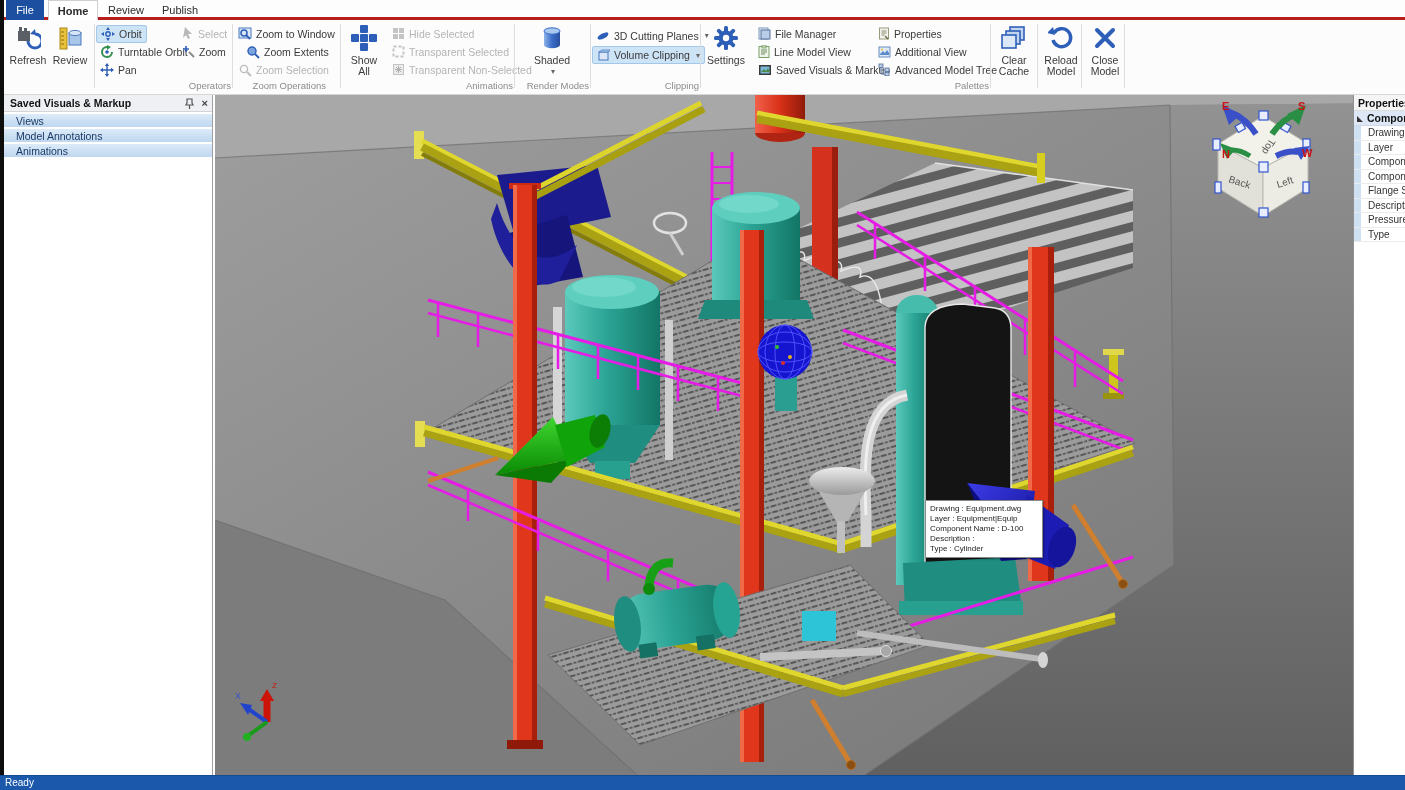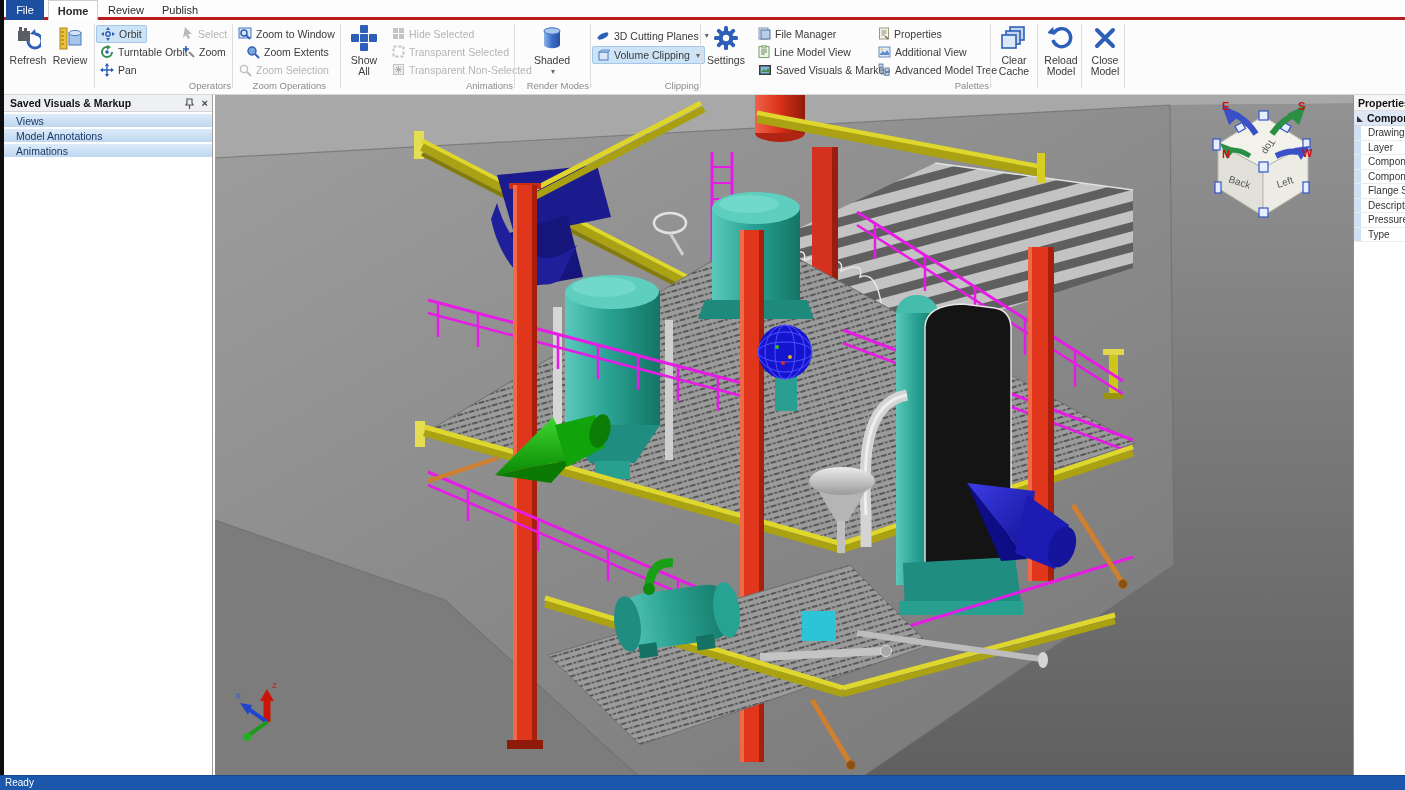--- a/index.html
+++ b/index.html
@@ -635,20 +635,27 @@
       <path d="M76,56 C84,52 92,51 98,52" fill="none" stroke="#3a50c8" stroke-width="6"></path>
           <polygon points="110,46 94,48 101,60" fill="#3a50c8"></polygon>
     </g>
     <text x="22" y="10" font-size="11" font-weight="bold" fill="#cc1111">E</text>
     <text x="98" y="10" font-size="11" font-weight="bold" fill="#cc1111">S</text>
     <text x="22" y="58" font-size="11" font-weight="bold" fill="#cc1111">N</text>
     <text x="102" y="57" font-size="11" font-weight="bold" fill="#cc1111">W</text>
   </g>
 </svg>
 
+  <div id="tooltip">
+    <div>Drawing : Equipment.dwg</div>
+    <div>Layer : Equipment|Equip</div>
+    <div>Component Name : D-100</div>
+    <div>Description :</div>
+    <div>Type : Cylinder</div>
+  </div>
 </div>
 
 <div id="propspanel">
   <div id="pp-title">Properties</div>
   <div id="pp-group"><span class="pp-exp"></span><span>Componen</span></div>
   <div class="pp-row">Drawing</div>
   <div class="pp-row">Layer</div>
   <div class="pp-row">Componen</div>
   <div class="pp-row">Componen</div>
   <div class="pp-row">Flange Size</div>

